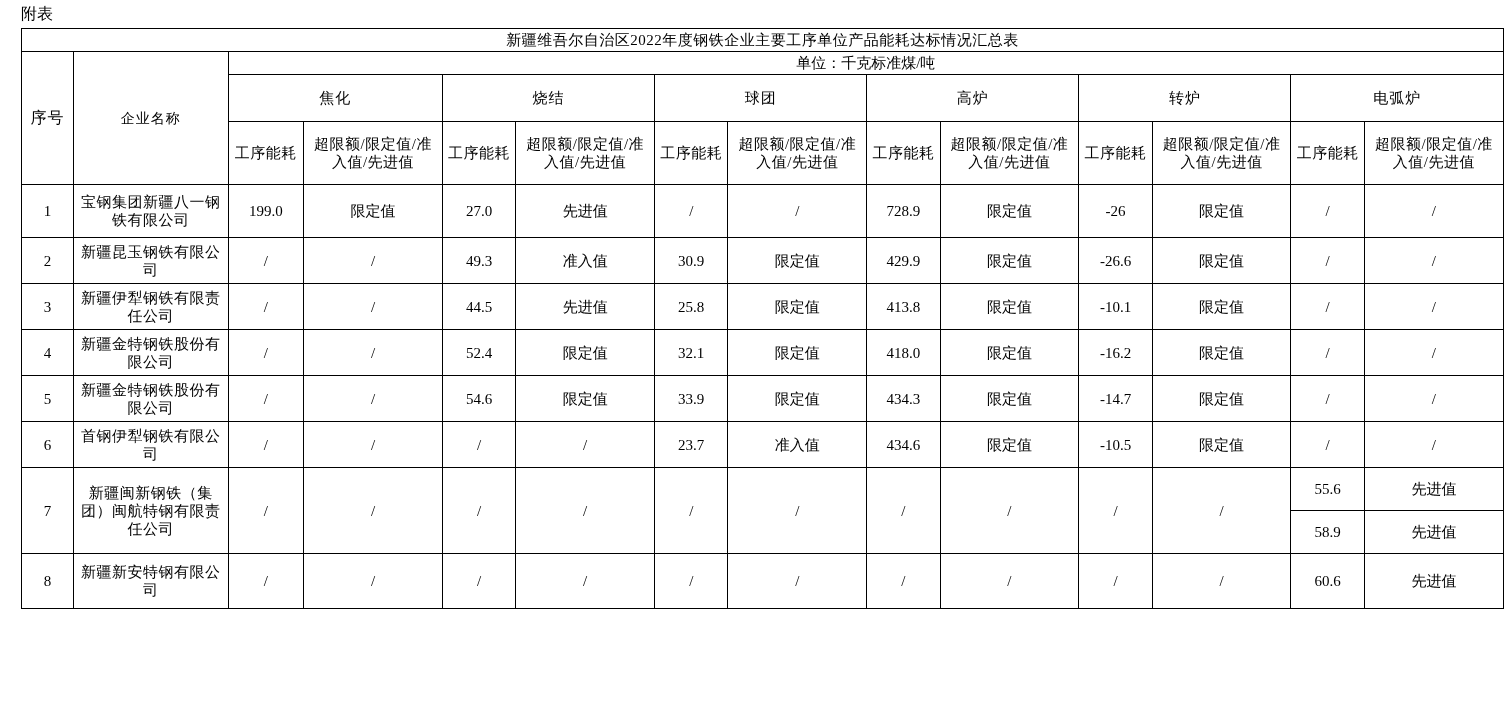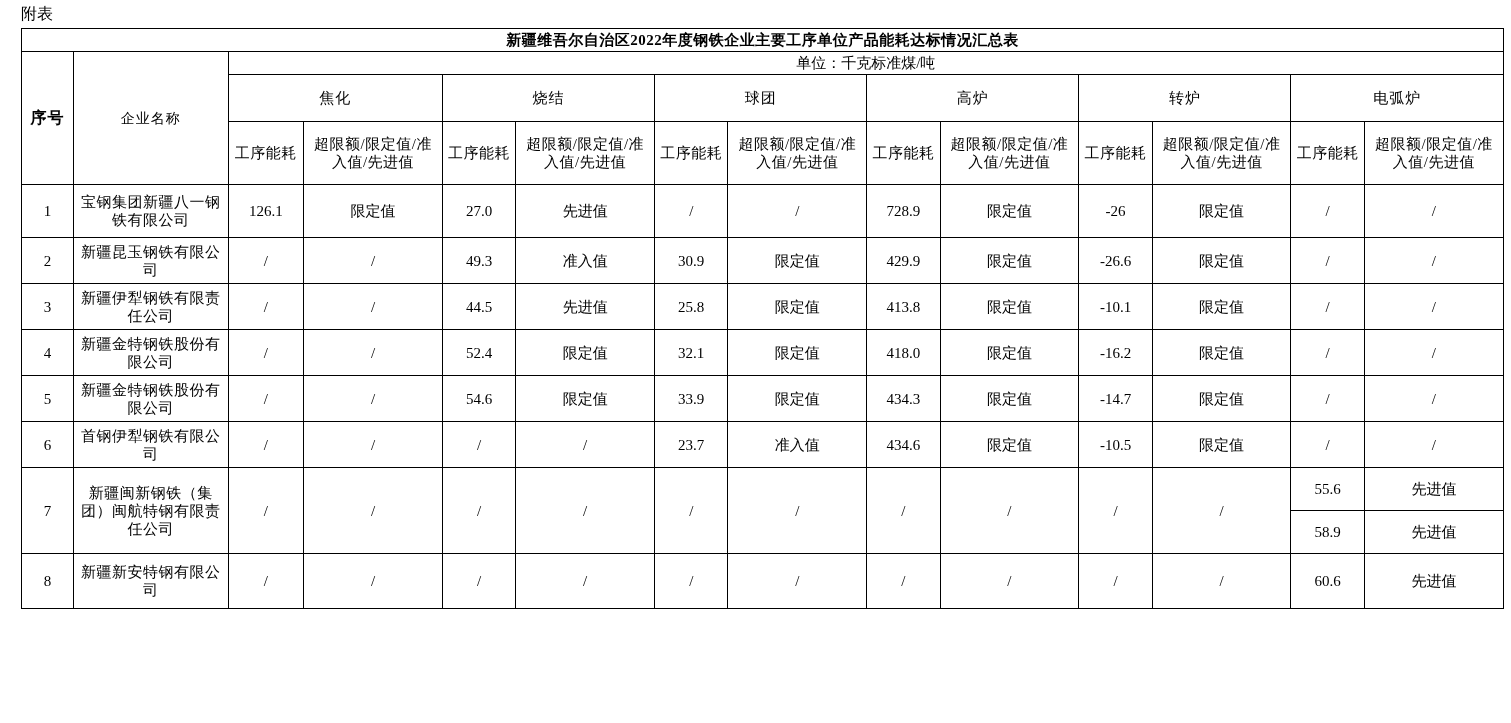--- a/index.html
+++ b/index.html
@@ -40,21 +40,21 @@
     border: 1px solid #000000;
     padding: 2px 3px;
     vertical-align: middle;
     text-align: center;
     font-size: 15px;
     line-height: 18px;
     font-family: "Liberation Serif", "DejaVu Serif", serif;
   }
   .doc-title {
     font-size: 19px;
-    font-weight: bold;
+    font-weight: normal;
     letter-spacing: 0.5px;
     padding: 8px 0 9px 0;
     font-family: "Liberation Serif", "DejaVu Serif", serif;
   }
   .unit-cell {
     text-align: right;
     font-size: 15px;
     padding-right: 12px;
     padding-top: 5px;
     padding-bottom: 5px;
@@ -70,21 +70,20 @@
   }
   .hdr-sub {
     font-size: 14px;
     line-height: 17px;
     letter-spacing: 0.5px;
     height: 58px;
   }
   .hdr-seq {
     font-size: 16px;
     letter-spacing: 1px;
-    font-weight: bold;
   }
   .hdr-name {
     font-size: 14px;
     letter-spacing: 1px;
   }
   td.company {
     font-size: 15px;
     line-height: 20px;
     letter-spacing: 0.5px;
     padding: 4px 6px;
@@ -158,21 +157,21 @@
         <td class="hdr-sub">超限额/限定值/准入值/先进值</td>
         <td class="hdr-sub">工序能耗</td>
         <td class="hdr-sub">超限额/限定值/准入值/先进值</td>
         <td class="hdr-sub">工序能耗</td>
         <td class="hdr-sub">超限额/限定值/准入值/先进值</td>
       </tr>
 
       <tr class="row-h">
         <td class="idx">1</td>
         <td class="company">宝钢集团新疆八一钢铁有限公司</td>
-        <td class="num">126.1</td>
+        <td class="num">199.0</td>
         <td class="num">限定值</td>
         <td class="num">27.0</td>
         <td class="num">先进值</td>
         <td class="num">/</td>
         <td class="num">/</td>
         <td class="num">728.9</td>
         <td class="num">限定值</td>
         <td class="num">-26</td>
         <td class="num">限定值</td>
         <td class="num">/</td>

